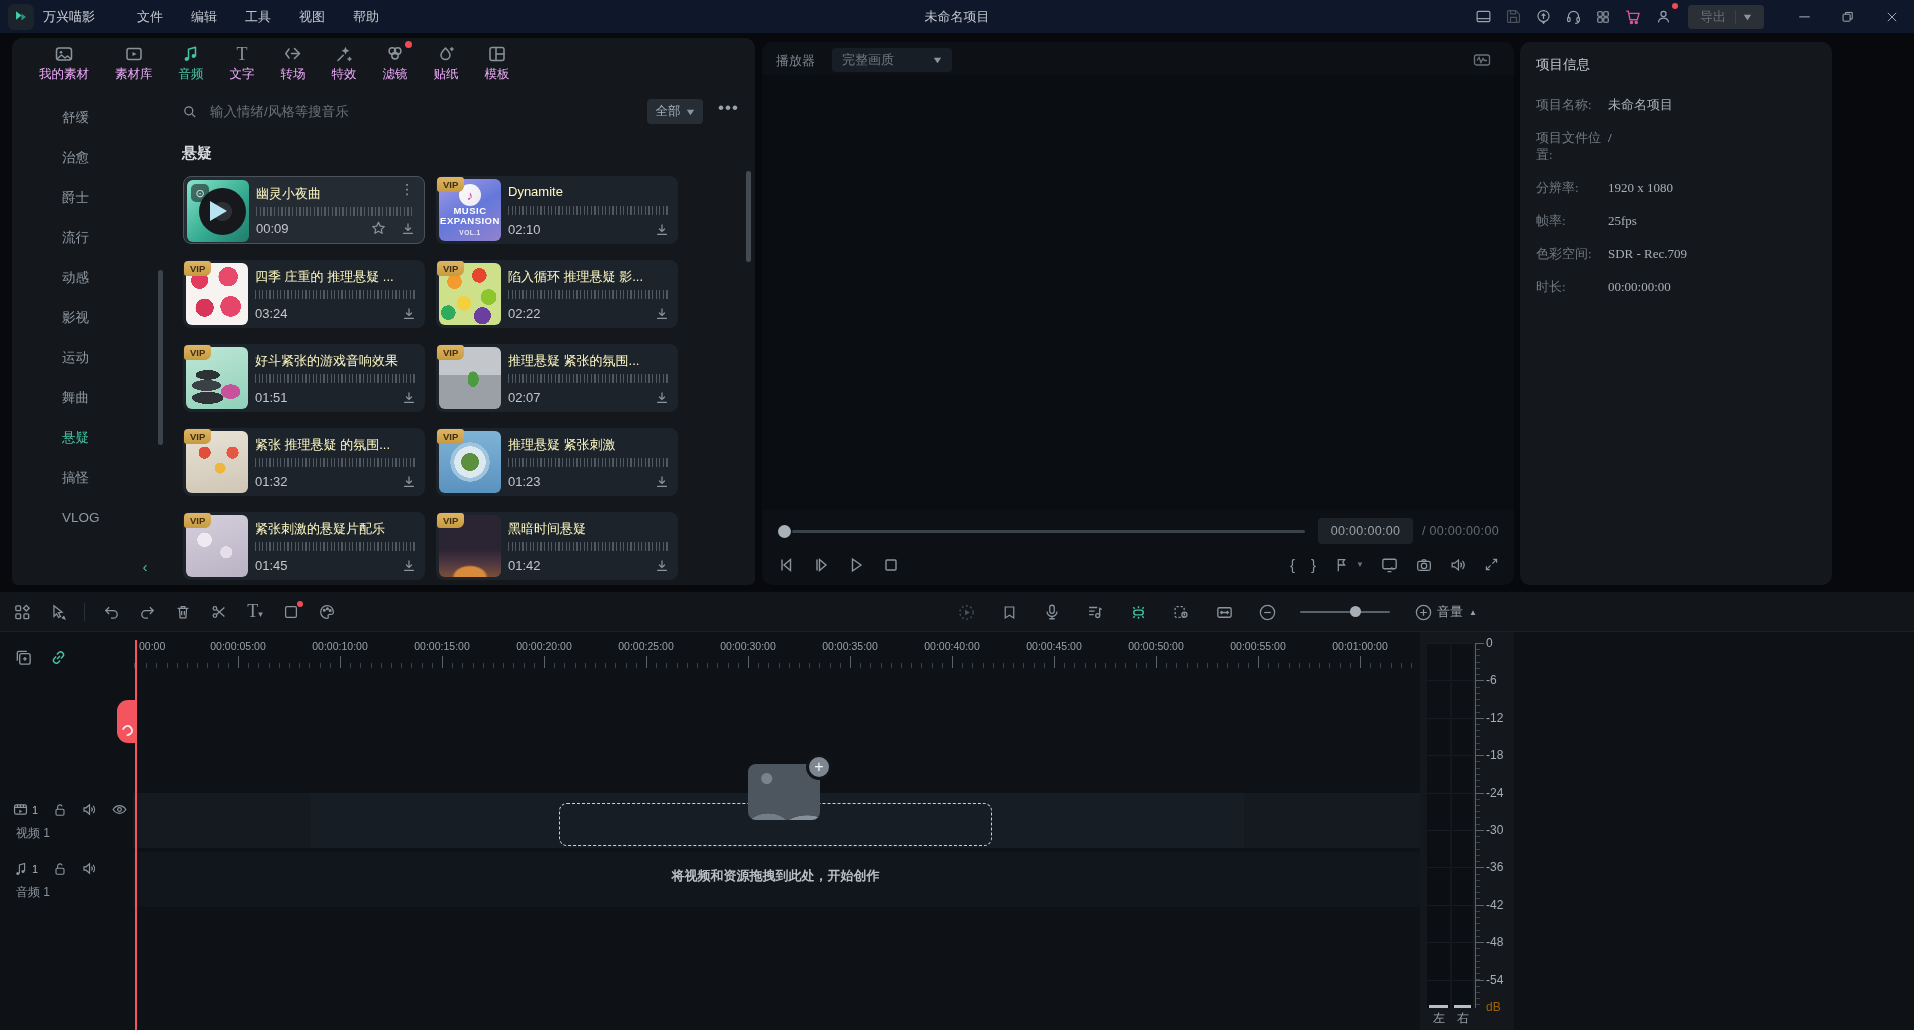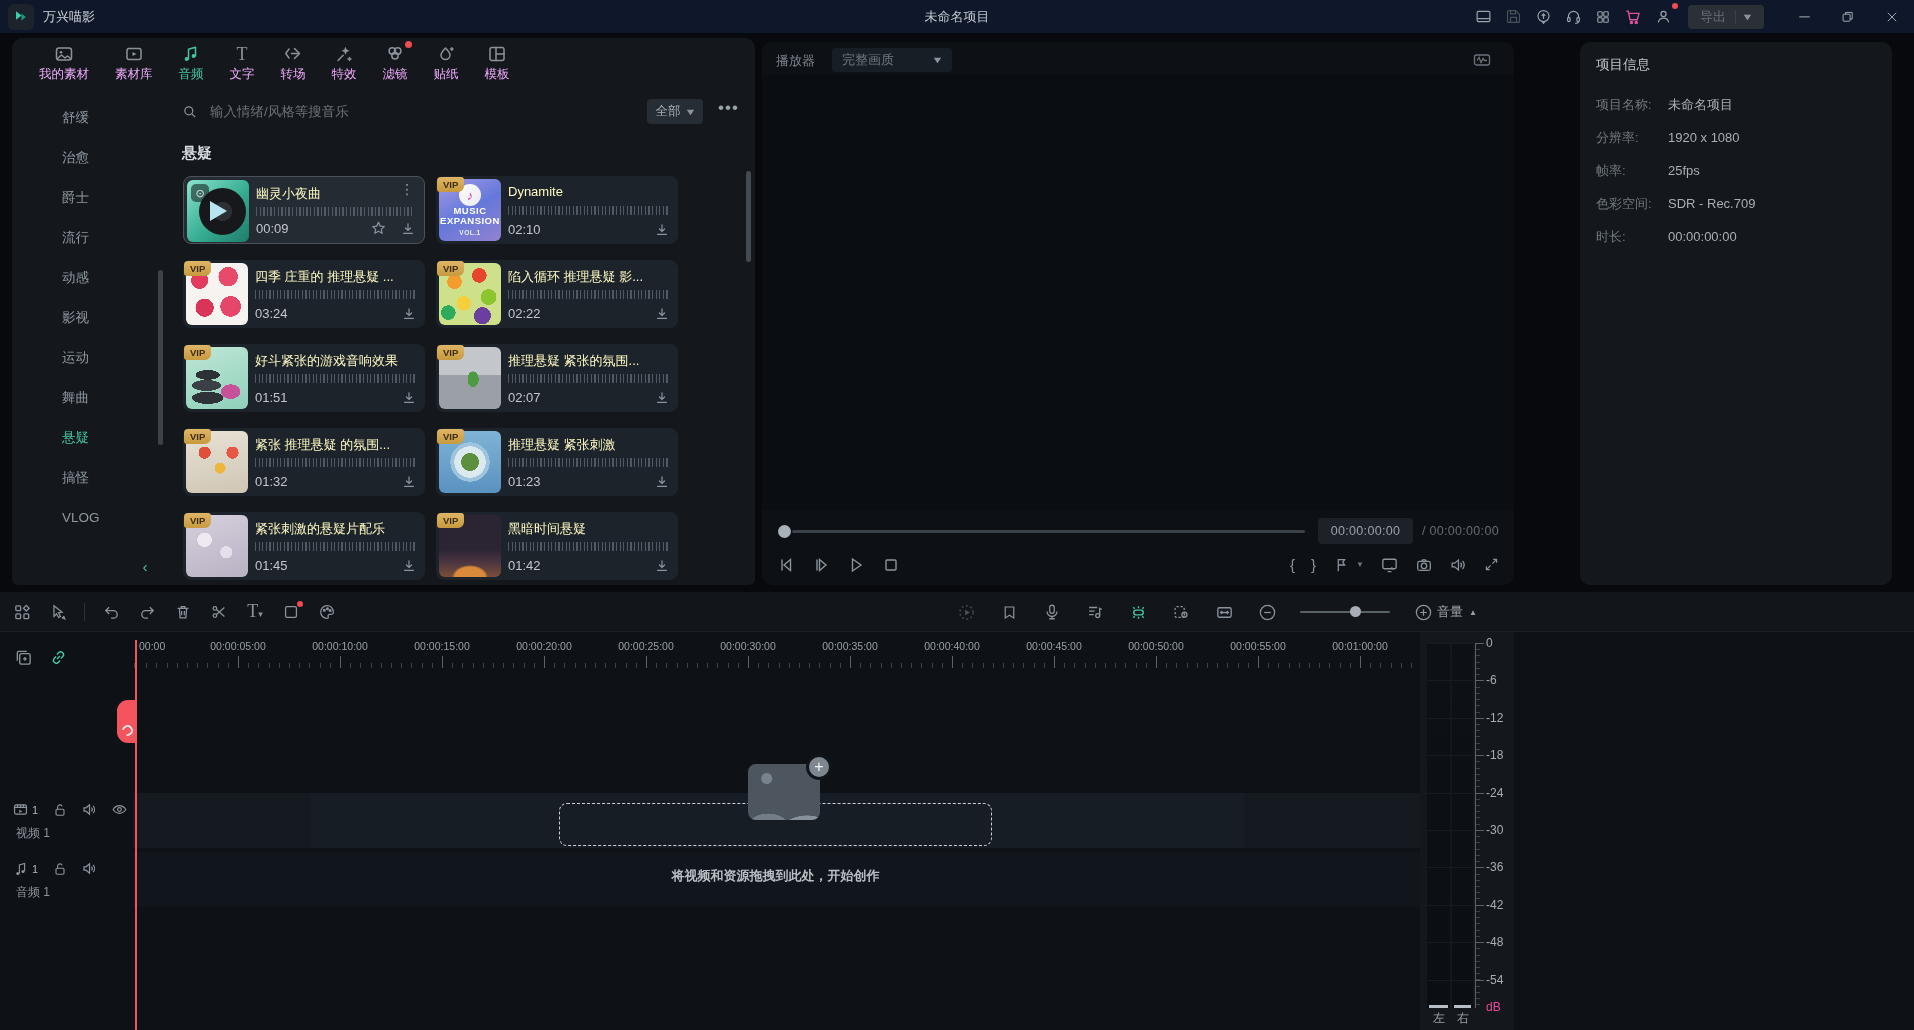--- a/index.html
+++ b/index.html
@@ -26,21 +26,21 @@
   .tb-ic .red-dot { right:1px; top:2px; }
   .export-btn { width:76px; height:24px; margin:0 18px 0 8px; background:#2b3036; border-radius:4px;
                 display:flex; align-items:center; justify-content:center; color:#676d74; }
   .export-btn .sep { width:1px; height:14px; background:#3c4148; margin:0 7px 0 9px; }
   .win-btn { width:44px; height:33px; display:grid; place-items:center; color:#aeb4ba; }
 
   
   .panel { position:absolute; background:#14181d; border-radius:10px; }
   .left-panel  { left:12px; top:38px; width:743px; height:547px; border-bottom-left-radius:6px; border-bottom-right-radius:6px; }
   .player-panel{ left:762px; top:42px; width:752px; height:543px; background:#0d1116; }
-  .info-panel  { left:1580px; top:42px; width:312px; height:543px; }
+  .info-panel  { left:1520px; top:42px; width:312px; height:543px;font-family:Liberation Serif, serif; }
 
   
   .ribbon { position:absolute; left:0; top:0; right:0; height:44px; display:flex; padding-left:14px; }
   .rtab { display:flex; flex-direction:column; align-items:center; gap:2px; padding:6px 13px 0 13px; position:relative; cursor:pointer; }
   .rtab .ic { height:22px; color:#8a929b; }
   .rtab .rlabel { font-size:12.5px; color:#f0abfc; }
   .rtab.active .ic, .rtab.active .rlabel { color:#45c4a3; }
   .rtab .badge { position:absolute; right:9px; top:3px; width:7px; height:7px; border-radius:50%; background:#f04b52; }
   .ttool { font-family:"Liberation Serif", serif; font-size:18px; line-height:20px; }
 
@@ -183,37 +183,44 @@
   .meter-panel { position:absolute; left:1420px; top:40px; width:94px; bottom:0; background:#14181d; }
   .m-bar { position:absolute; top:11px; bottom:22px; background:
            repeating-linear-gradient(180deg, #171c22 0 1px, transparent 1px 37.4px), linear-gradient(#0d1115,#0b0e12); }
   .m-bar.l { left:7px; width:23px; } .m-bar.r { left:32px; width:21px; }
   .m-bar::after { content:""; position:absolute; left:2px; right:2px; bottom:0; height:3px; background:#b7bec5; }
   .m-rail { position:absolute; left:55px; top:11px; bottom:22px; width:9px; border-left:1px solid #59626c;
             background:repeating-linear-gradient(180deg,#59626c 0 1px,transparent 1px 37.4px),
                        repeating-linear-gradient(180deg,#3a424a 0 1px,transparent 1px 6.23px);
             background-size:8px 100%,4px 100%; background-repeat:no-repeat; }
   .m-labels span { position:absolute; left:66px; font-size:12px; color:#a6adb5; }
-  .m-unit { position:absolute; left:66px; top:368px; font-size:12px; color:#ec4899; }
+  .m-unit { position:absolute; left:66px; top:368px; font-size:12px; color:#a16207; }
   .m-ch { position:absolute; bottom:3px; font-size:12px; color:#9aa1a9; }
   .m-ch.l { left:13px; } .m-ch.r { left:37px; }
 </style>
 </head>
 <body>
 
 <div class="app">
 
   <div class="titlebar">
     <span class="logo">
       <svg viewBox="0 0 20 20" width="18" height="18">
           <path d="M4.5 3.5l6 4.8-6 4.7z" fill="#3ed3ae"></path>
           <path d="M10.5 6.2l5 3.8-5 3.8z" fill="#22977d"></path>
         </svg>
     </span>
     <span class="app-name">万兴喵影</span>
+    <div class="menus">
+        <span class="menu-item">文件</span>
+        <span class="menu-item">编辑</span>
+        <span class="menu-item">工具</span>
+        <span class="menu-item">视图</span>
+        <span class="menu-item">帮助</span>
+      </div>
     <span class="win-title">未命名项目</span>
 
     <div class="tb-right">
       <span class="tb-ic ic">
           <svg viewBox="0 0 20 20" width="17" height="17" fill="none" stroke="currentColor" stroke-width="1.4">
             <rect x="2.5" y="4" width="15" height="12" rx="1.5"></rect>
             <path d="M2.5 12.5h15"></path>
           </svg>
         </span>
       <span class="tb-ic ic dim">
@@ -669,20 +676,24 @@
         </span>
     </div>
   </div>
 
   <div class="panel info-panel">
     <div class="info-title">项目信息</div>
     <div class="info-rows">
         <div class="info-row">
           <span class="info-label">项目名称:</span>
           <span class="info-value">未命名项目</span>
+        </div>
+        <div class="info-row">
+          <span class="info-label">项目文件位置:</span>
+          <span class="info-value">/</span>
         </div>
         <div class="info-row">
           <span class="info-label">分辨率:</span>
           <span class="info-value">1920 x 1080</span>
         </div>
         <div class="info-row">
           <span class="info-label">帧率:</span>
           <span class="info-value">25fps</span>
         </div>
         <div class="info-row">

